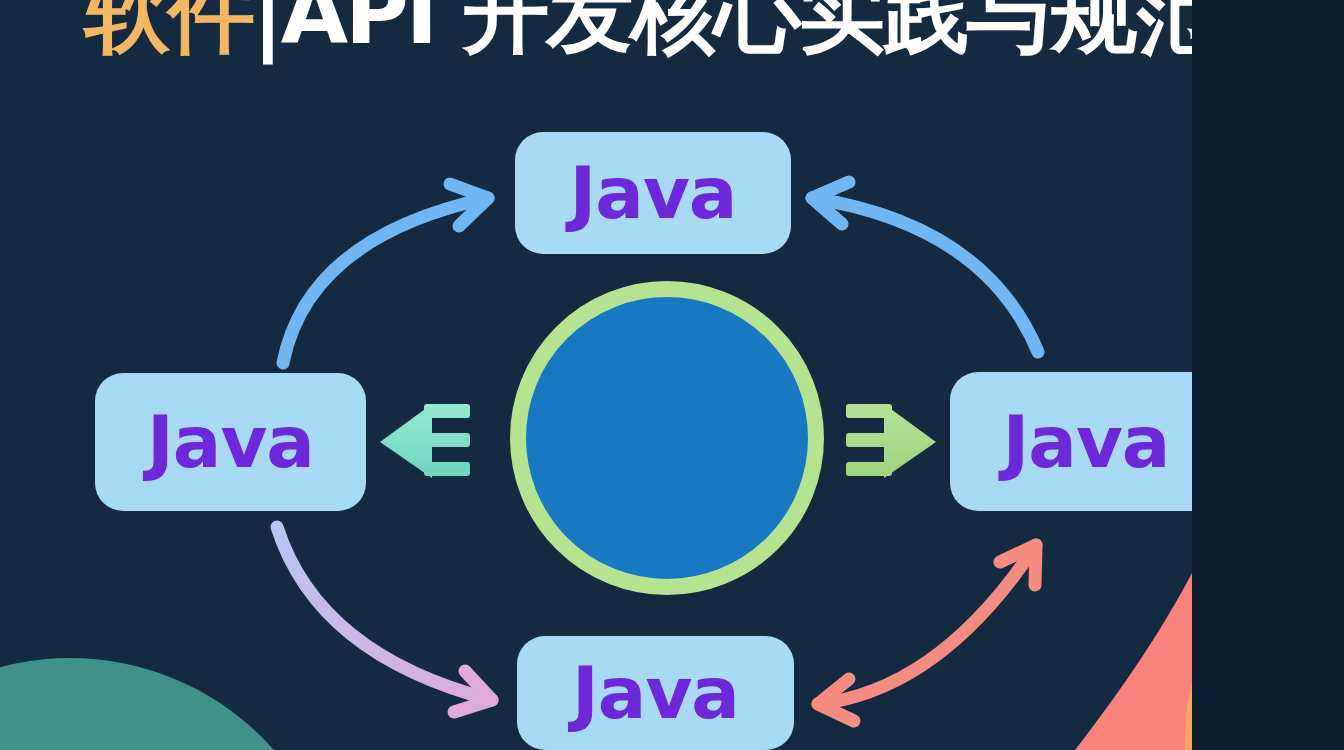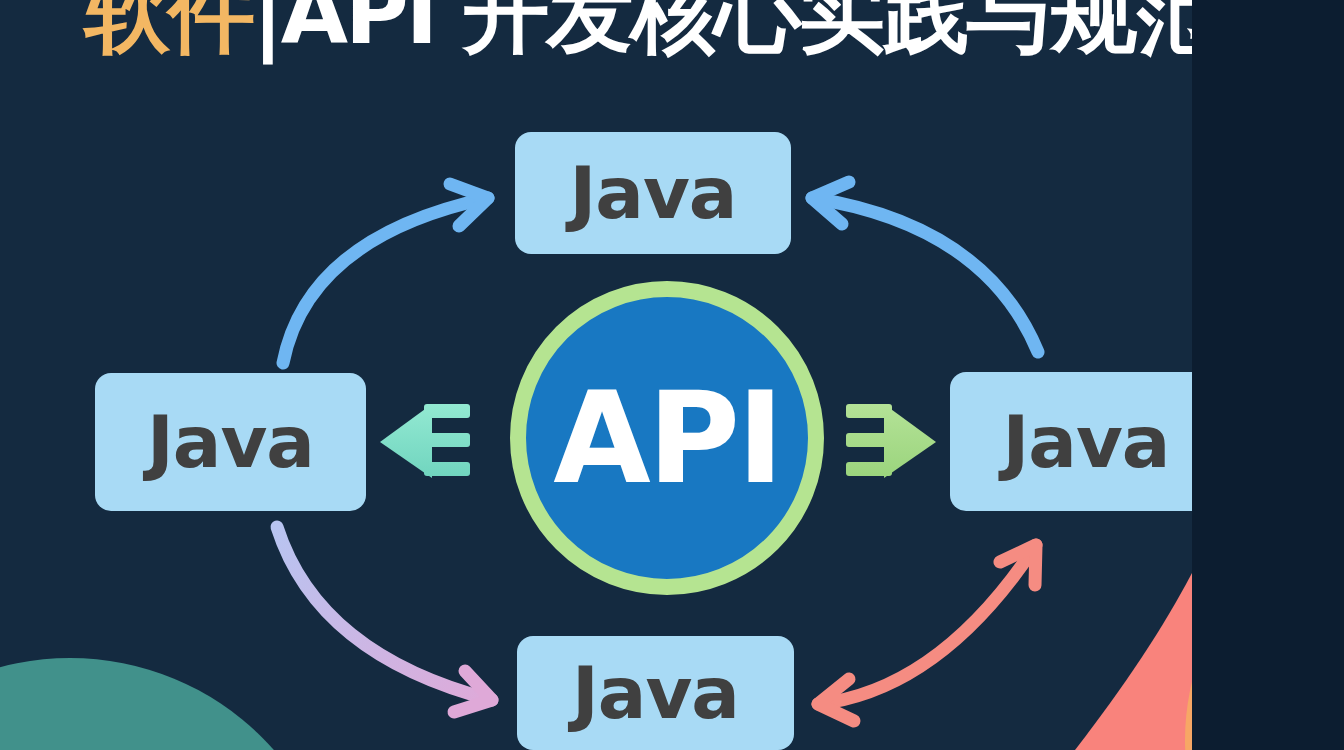--- a/index.html
+++ b/index.html
@@ -10,23 +10,23 @@
   }
   svg.bg{position:absolute;left:0;top:0;display:block;}
   h1.title{
     position:absolute;left:84px;top:-30px;margin:0;z-index:3;
     font-size:87px;font-weight:900;letter-spacing:-3px;line-height:1;
     color:#ffffff;white-space:nowrap;
   }
   h1.title .hl{color:#F3B763;}
   .node{
     position:absolute;z-index:3;
-    background:#A8DAF5;border-radius:16px;
+    background:#A8DAF5;border-radius:28px;
     display:flex;align-items:center;justify-content:center;
-    color:#404040;font-size:72px;font-weight:bold;letter-spacing:-1px;
+    color:#6d28d9;font-size:72px;font-weight:bold;letter-spacing:-1px;
   }
   .node-top{left:515px;top:132px;width:276px;height:122px;}
   .node-left{left:95px;top:373px;width:271px;height:138px;}
   .node-right{left:950px;top:372px;width:272px;height:139px;}
   .node-bottom{left:517px;top:636px;width:277px;height:114px;}
   .api-label{
     position:absolute;left:517px;top:288px;width:300px;height:300px;z-index:3;
     display:flex;align-items:center;justify-content:center;
     color:#ffffff;font-size:126px;font-weight:900;letter-spacing:-3px;
   }
@@ -103,17 +103,14 @@
   <div class="node node-left">
     <span>Java</span>
   </div>
   <div class="node node-right">
     <span>Java</span>
   </div>
   <div class="node node-bottom">
     <span>Java</span>
   </div>
 
-  <div class="api-label">
-    <span>API</span>
-  </div>
 
 </div>
 
 </body></html>

